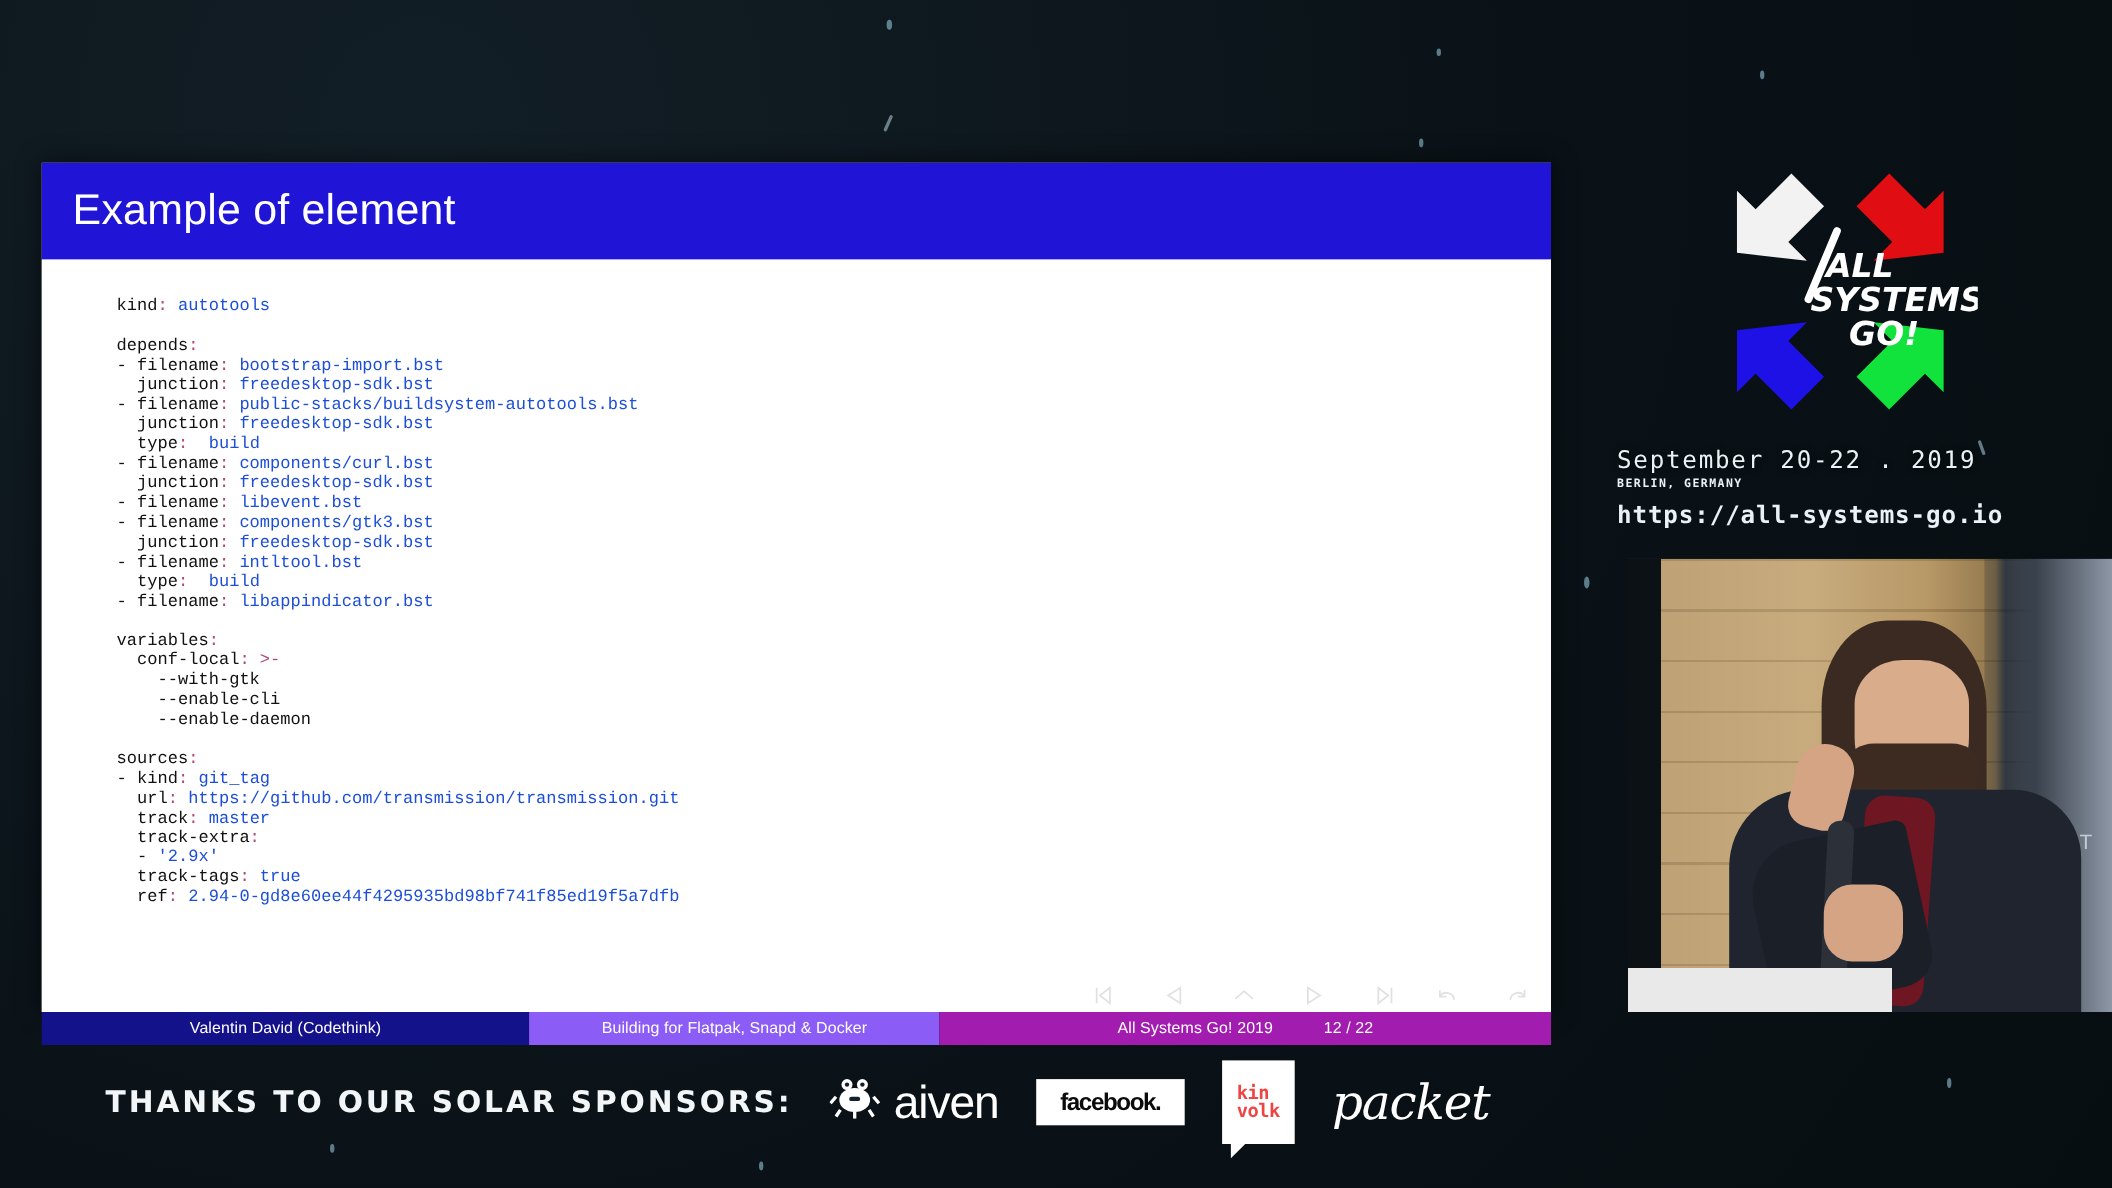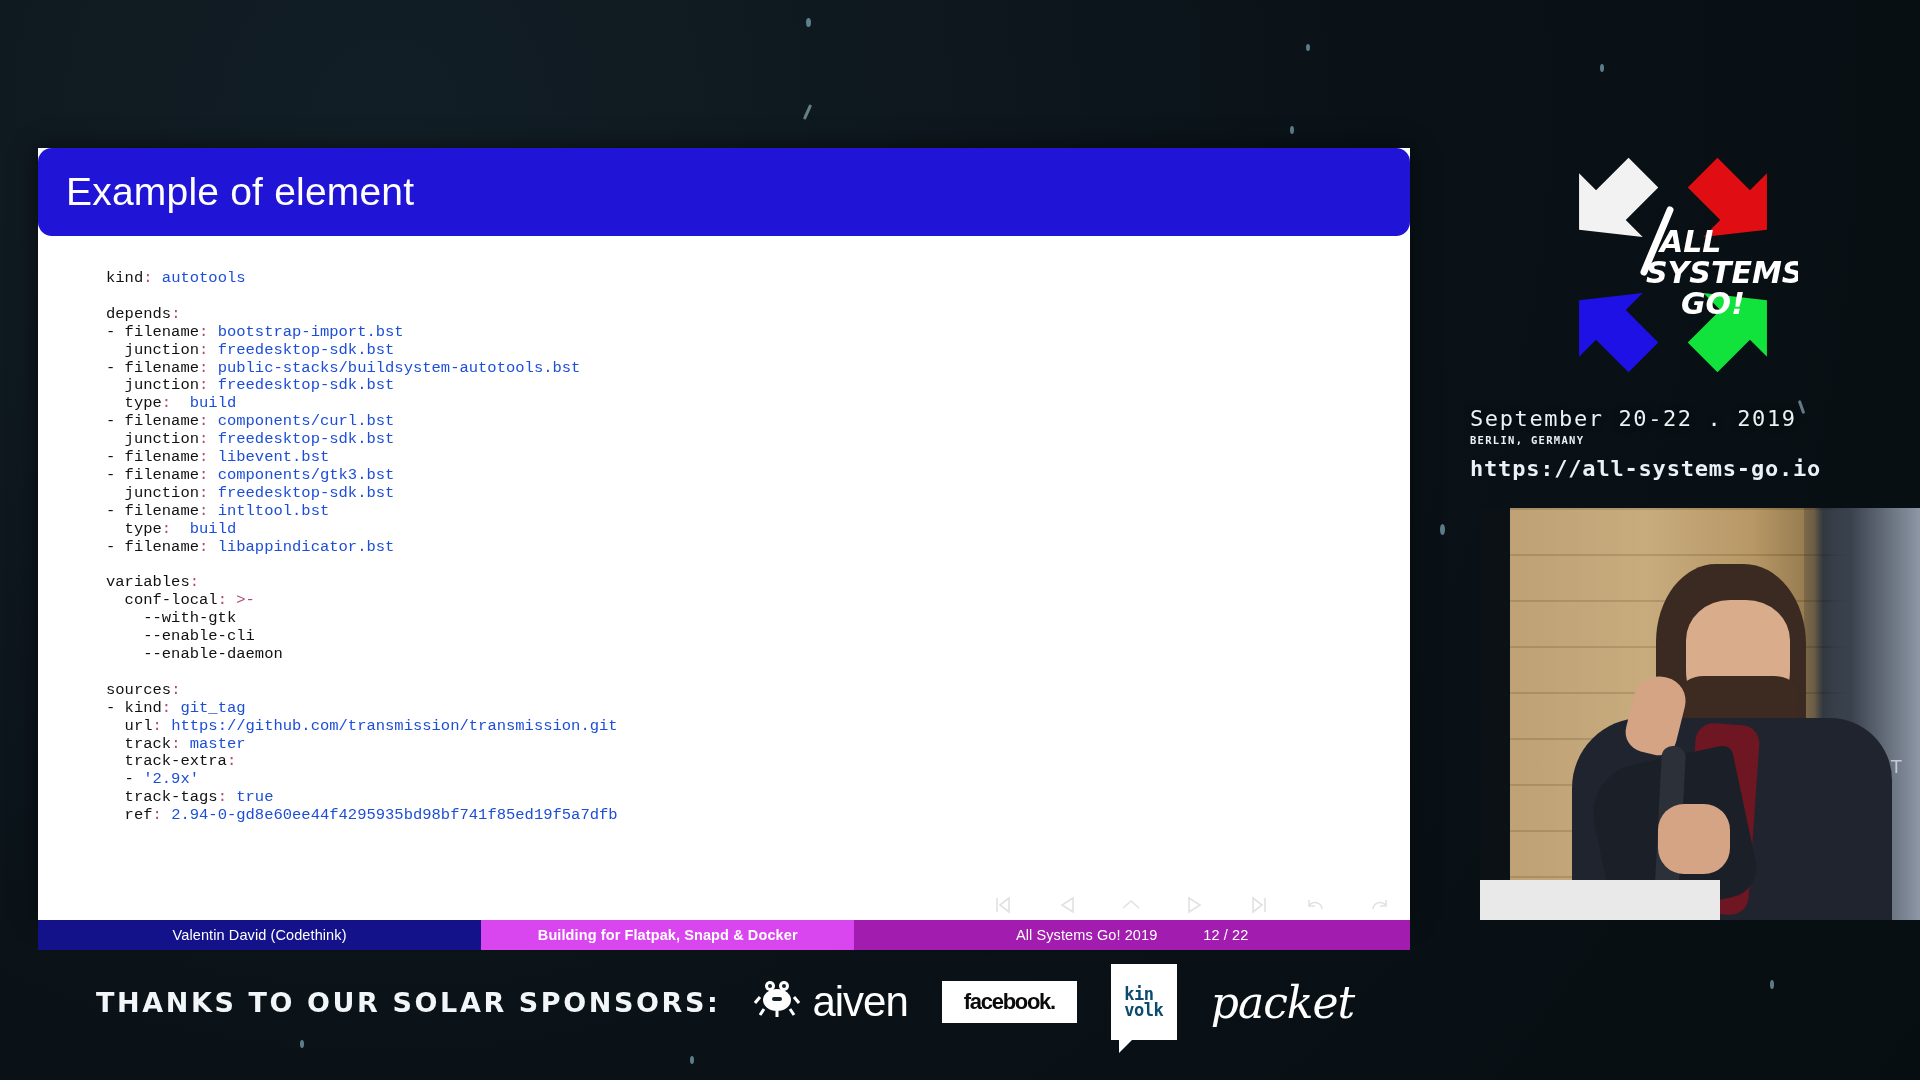--- a/index.html
+++ b/index.html
@@ -18,21 +18,20 @@
   .streak { position:absolute; background:#bfe6f2; opacity:.5; border-radius:2px; }
 
   
   .slide {
     position:absolute; left:38px; top:148px; width:1372px; height:772px;
     background:#ffffff; box-shadow:0 0 22px rgba(0,0,0,.55);
   }
   .slide-header {
     height:88px; background:#2015d6; display:flex; align-items:center;
     padding-left:28px;
-    border-radius:14px;
   }
   .slide-title {
     color:#ffffff; font-size:39px; font-weight:400; letter-spacing:.2px;
   }
   .slide-body {
     position:relative; height:684px; background:#fff; padding:34px 0 0 68px;
   }
   .code {
     font-family:"Liberation Mono","DejaVu Sans Mono", monospace;
     font-size:15.5px; line-height:17.9px; white-space:pre;
@@ -47,21 +46,21 @@
     align-items:center; opacity:.13;
   }
   .slide-nav svg { display:block; }
 
   .slide-footer { display:flex; height:30px; width:100%; }
   .foot-seg {
     display:flex; align-items:center; justify-content:center;
     color:#ffffff; font-size:14.5px; white-space:nowrap; letter-spacing:.1px;
   }
   .foot-a { flex:0 0 32.3%; background:#14128a; }
-  .foot-b { flex:0 0 27.2%; background:#d946ef;font-weight:bold; }
+  .foot-b { flex:0 0 27.2%; background:#8b5cf6; }
   .foot-c { flex:1; background:#a21caf; gap:46px; }
 
   
   .logo-wrap {
     position:absolute; left:1548px; top:140px; width:250px; height:250px;
   }
   .logo-wrap svg { display:block; width:100%; height:100%; }
 
   .conf-info {
     position:absolute; left:1470px; top:406px; width:420px; text-align:left;
@@ -164,21 +163,21 @@
   .sp-kin-box {
     width:66px; height:76px; background:#fff; position:relative;
     display:flex; align-items:center; justify-content:center;
   }
   .sp-kin-box::after {
     content:""; position:absolute; left:8px; bottom:-13px;
     border-width:13px 13px 0 0; border-style:solid; border-color:#fff transparent transparent transparent;
   }
   .sp-kin-txt {
     font-family:"DejaVu Sans Mono", monospace; font-size:17px; font-weight:bold;
-    color:#0c4a6e; line-height:16px; letter-spacing:-.5px;
+    color:#ef4444; line-height:16px; letter-spacing:-.5px;
   }
   .sp-packet {
     color:#fff; font-size:44px; font-family:"DejaVu Serif", serif;
     font-style:italic; letter-spacing:-1px;
   }
 </style>
 </head>
 <body>
 
 <div class="stage">

